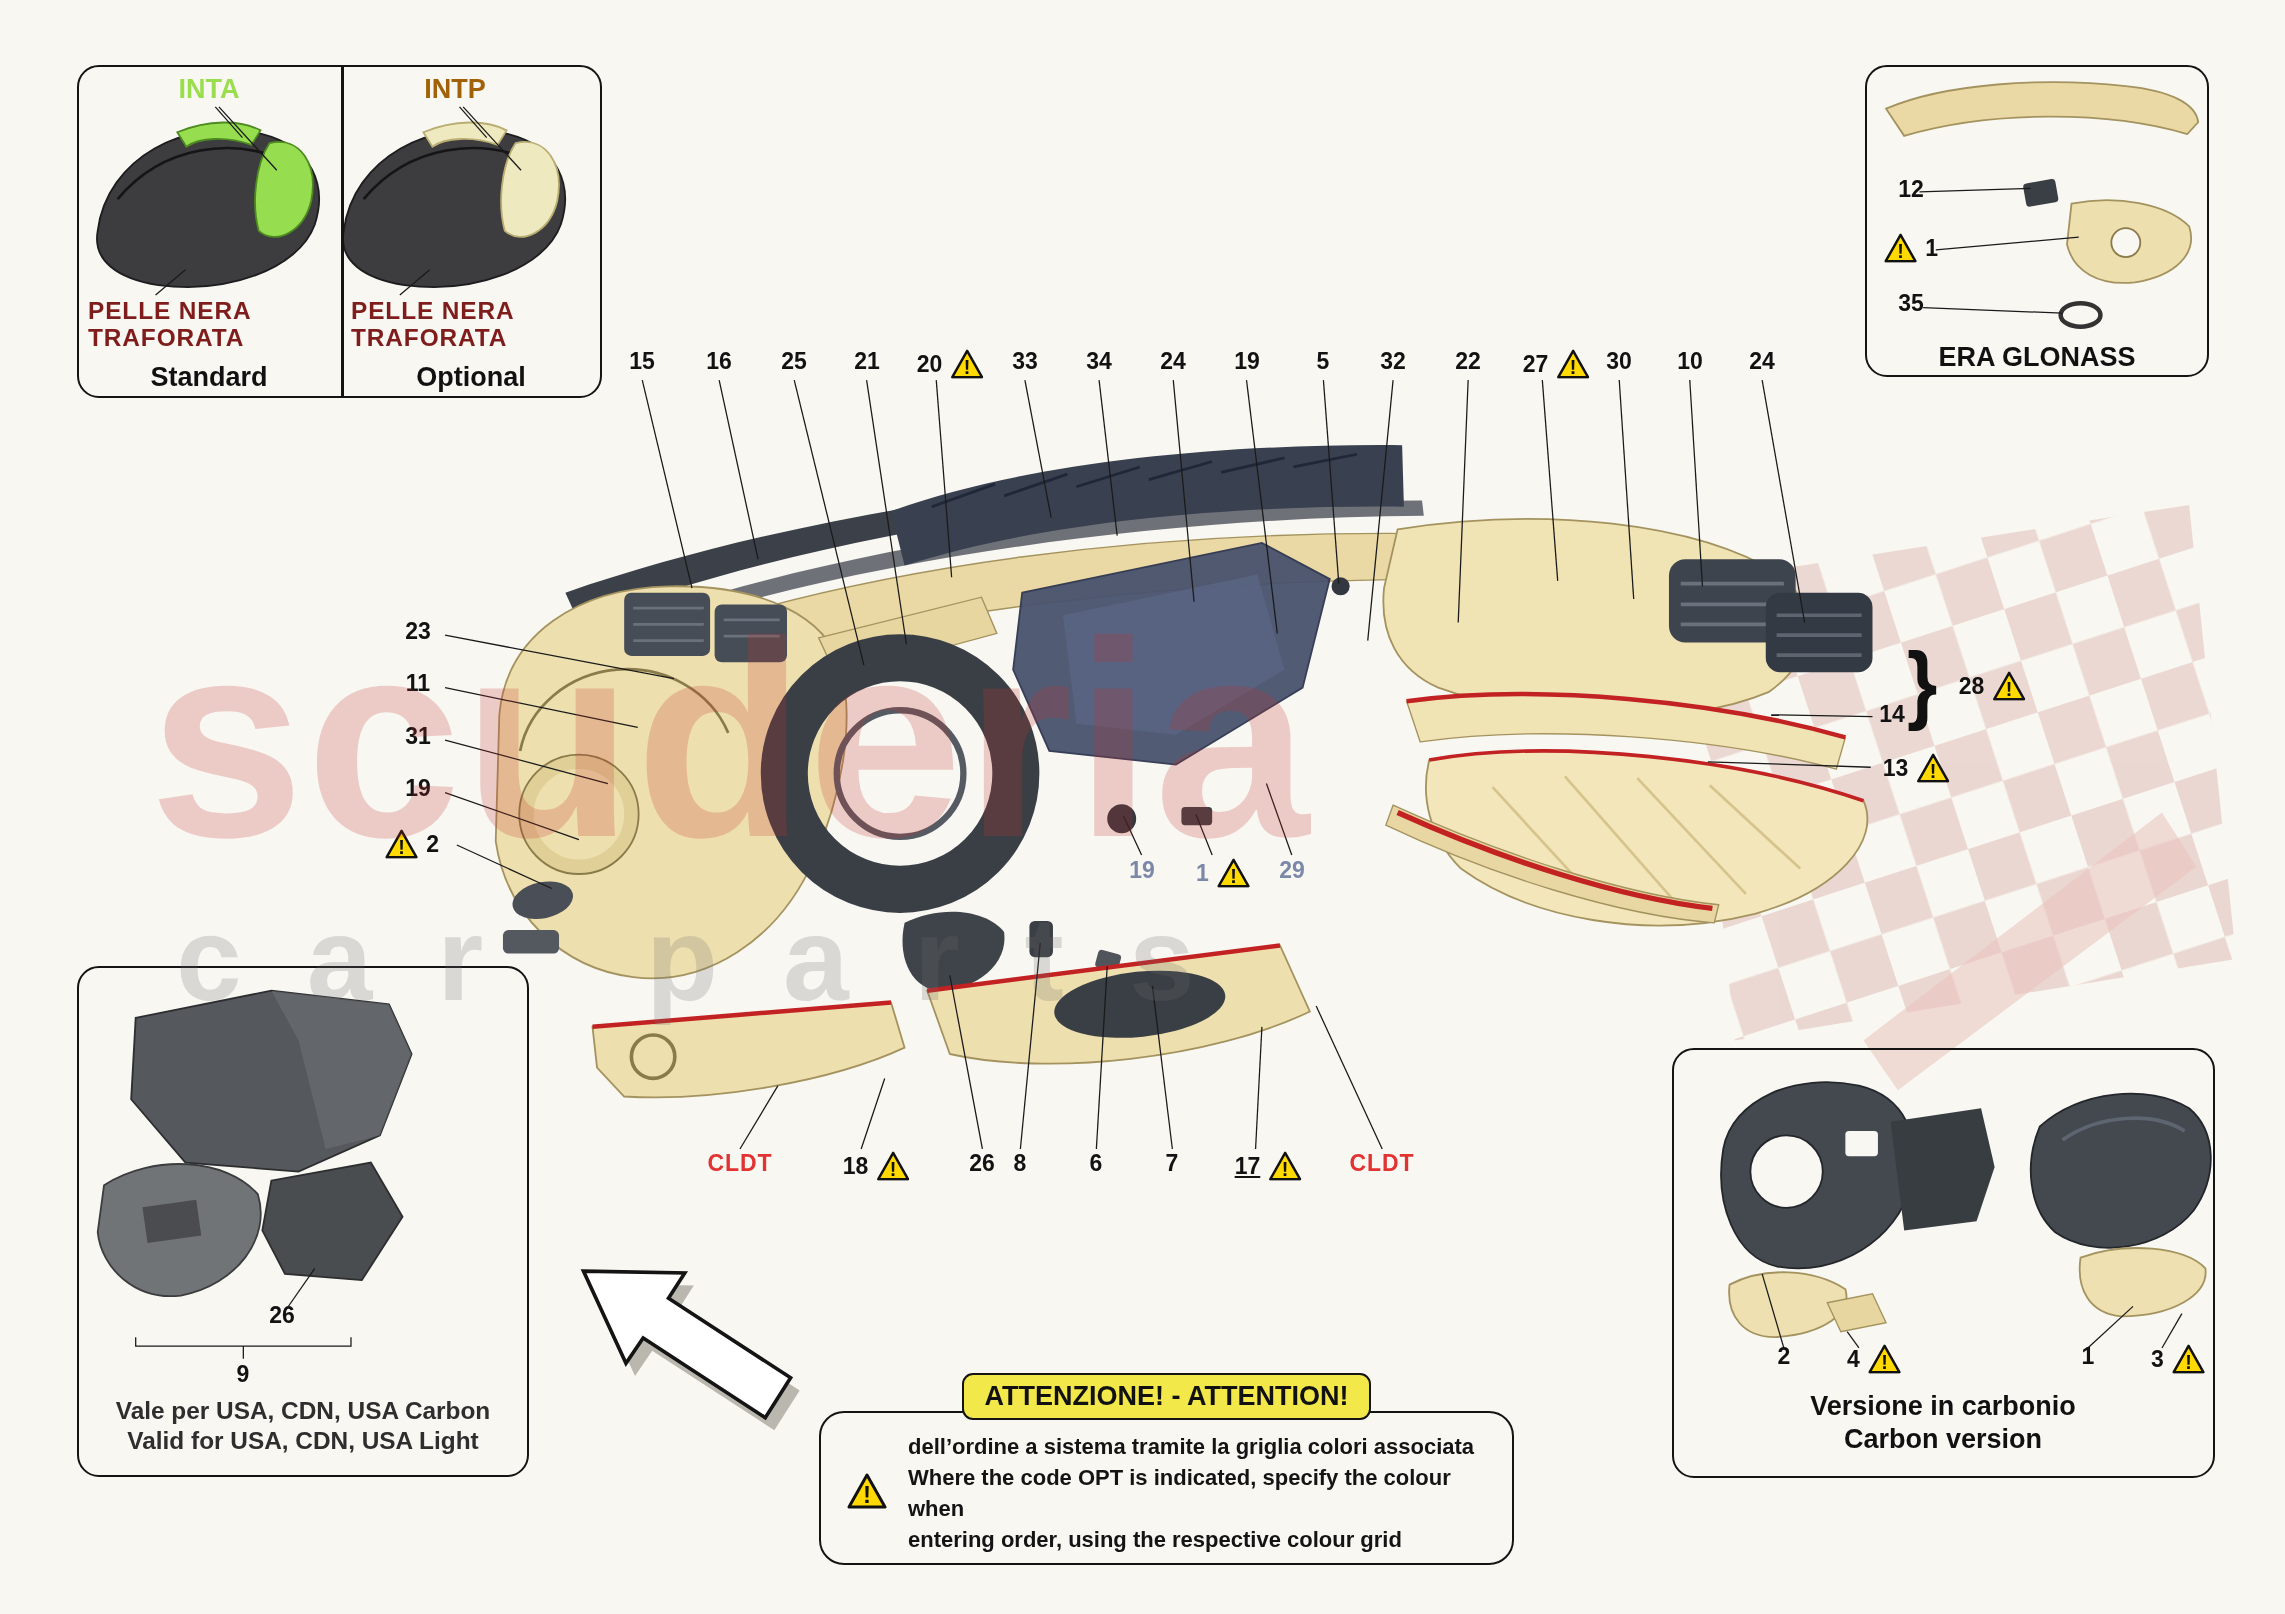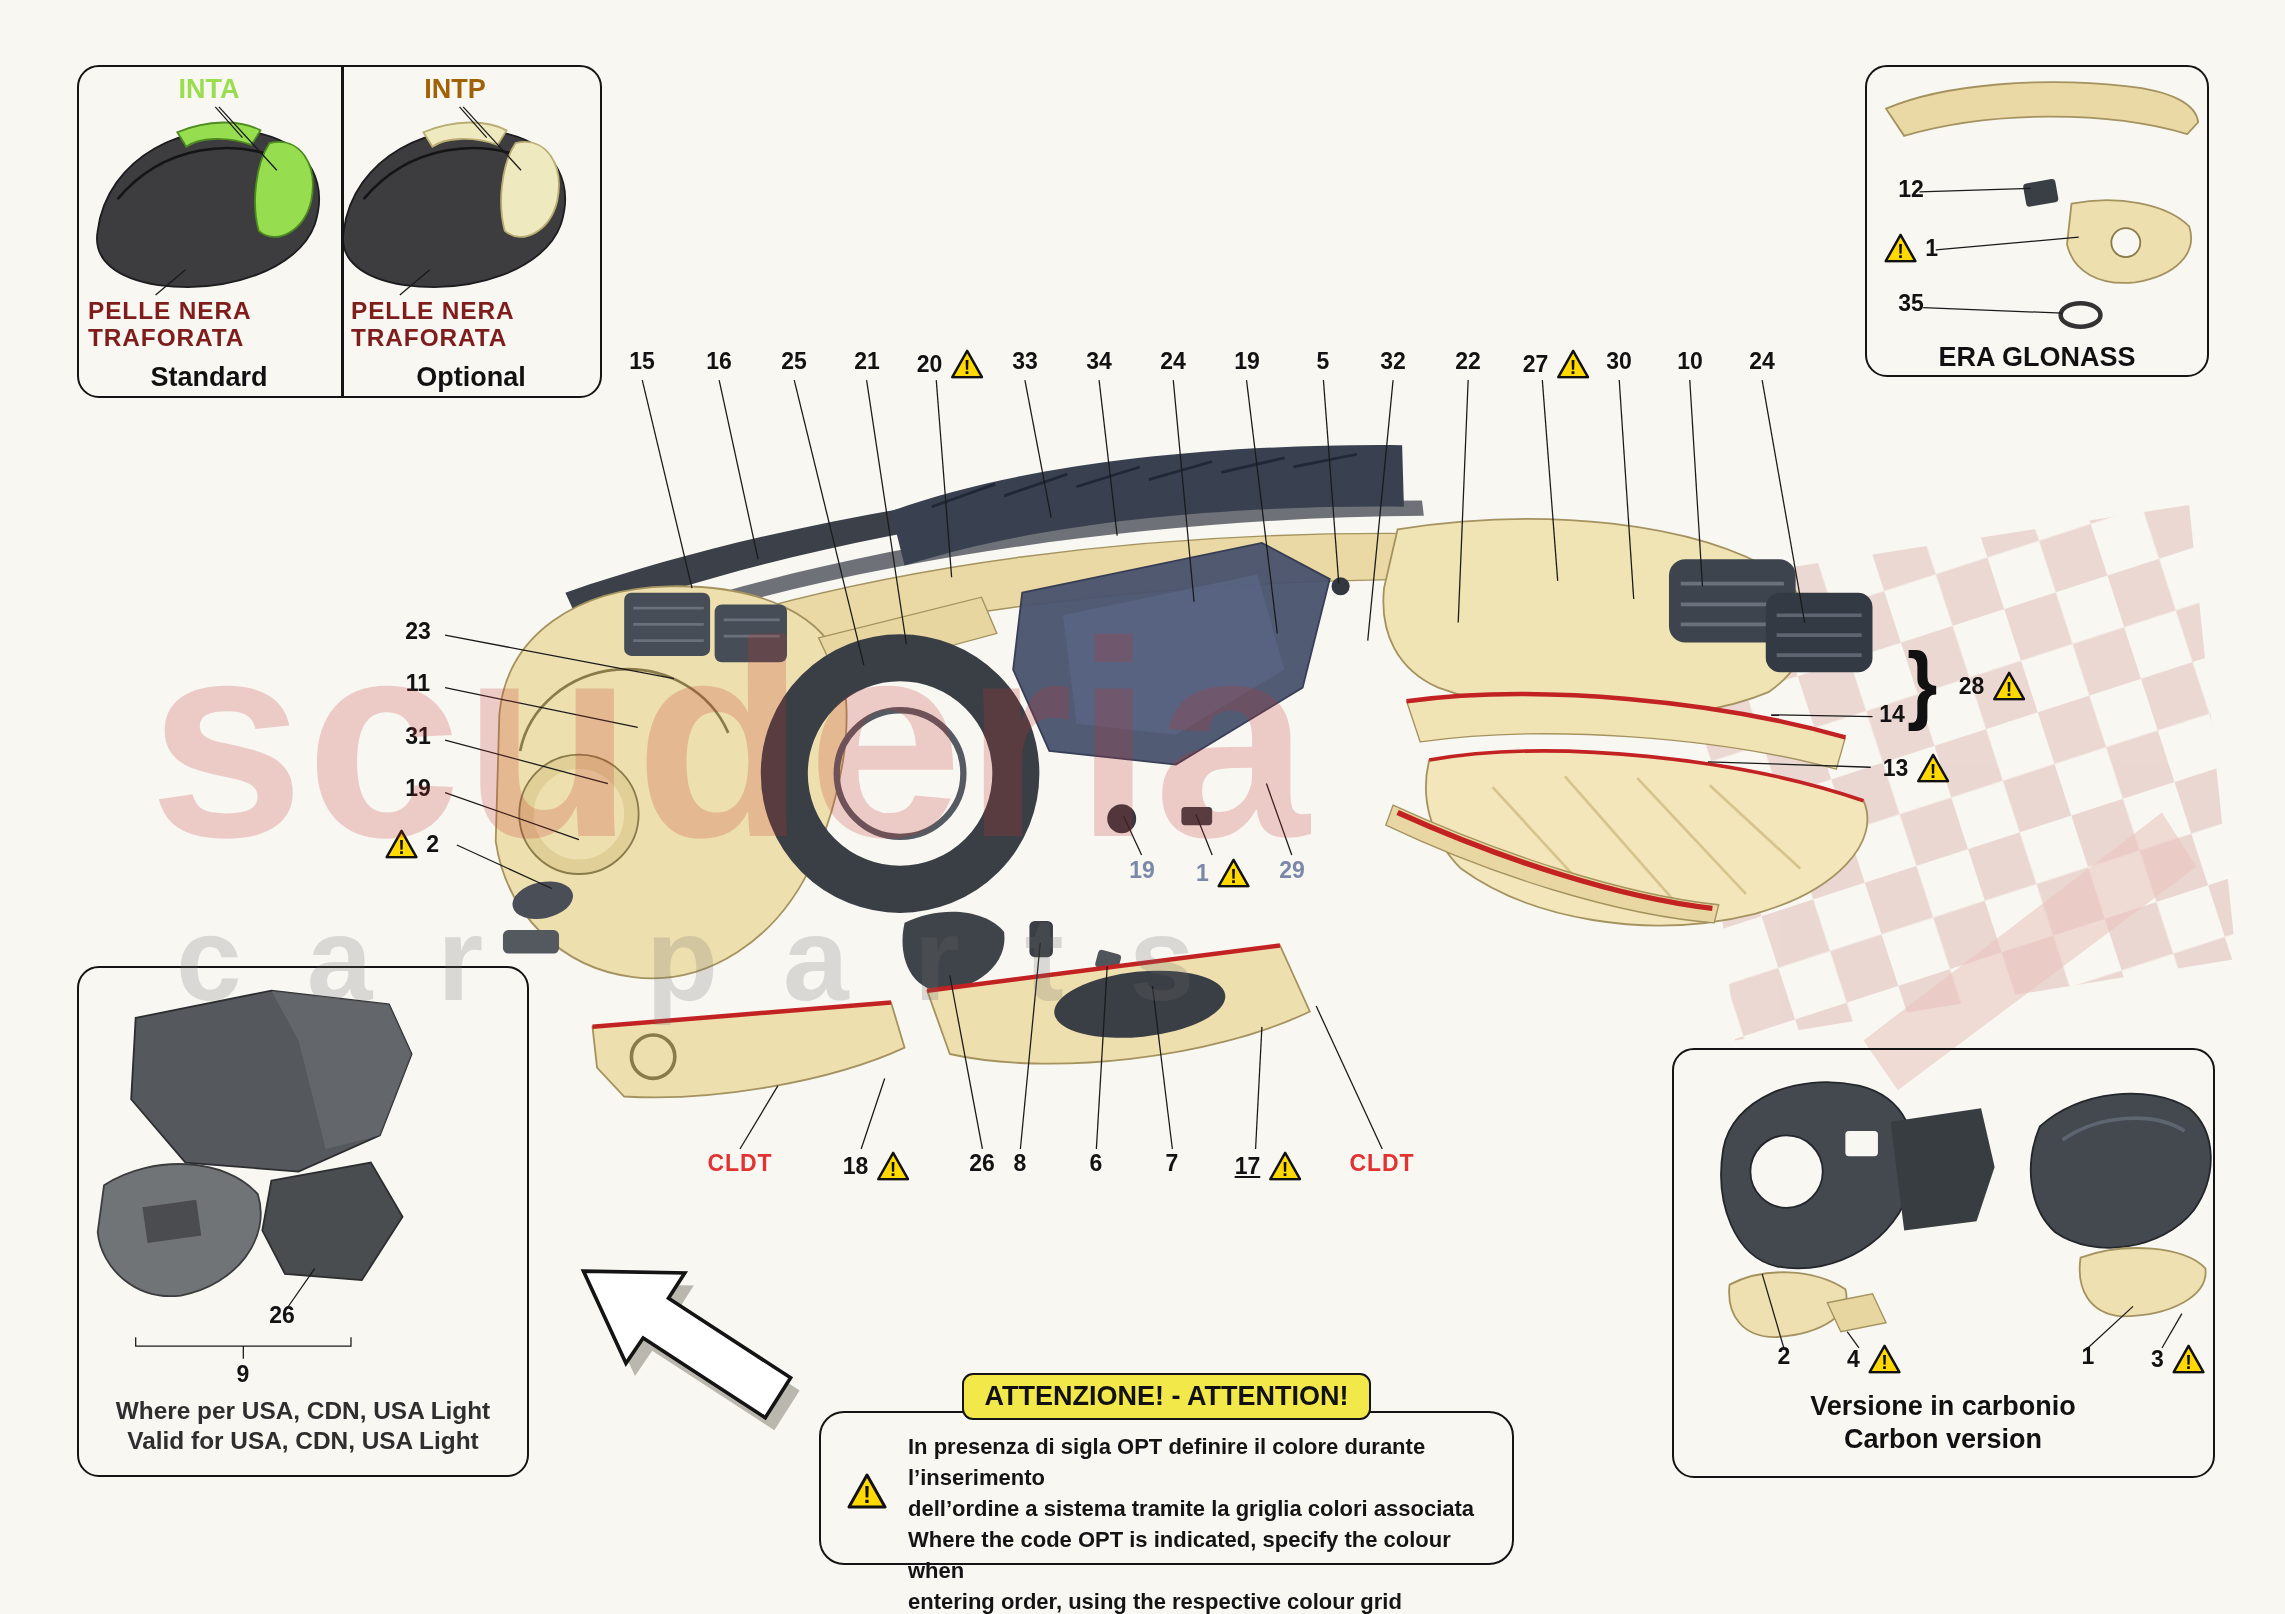--- a/index.html
+++ b/index.html
@@ -411,21 +411,21 @@
 <div class="co red" style="left:1382px; top:1151px;">
     <span>CLDT</span>
   </div>
 
 <div class="co" style="left:282px; top:1303px;">
     <span>26</span>
   </div>
 <div class="co" style="left:243px; top:1362px;">
     <span>9</span>
   </div>
-<div class="cap" style="left:303px; top:1397px;">Where per USA, CDN, USA Light</div>
+<div class="cap" style="left:303px; top:1397px;">Vale per USA, CDN, USA Carbon</div>
 <div class="cap" style="left:303px; top:1427px;">Valid for USA, CDN, USA Light</div>
 
 <div class="co" style="left:1784px; top:1344px;">
     <span>2</span>
   </div>
 <div class="co" style="left:1874px; top:1344px;">
     <span>4</span>
     <svg class="warn" viewBox="0 0 40 36">
       <use href="#warnTri"></use>
     </svg>
@@ -441,21 +441,20 @@
   </div>
 <div class="title" style="left:1943px; top:1391px;">Versione in carbonio</div>
 <div class="title" style="left:1943px; top:1424px;">Carbon version</div>
 
 <div class="attn-box"></div>
 <div class="attn-header">ATTENZIONE! - ATTENTION!</div>
 <svg class="attn-warn" viewBox="0 0 40 36">
     <use href="#warnTri"></use>
   </svg>
 <div class="attn-text">
-  <div>In presenza di sigla OPT definire il colore durante l’inserimento</div>
   <div>dell’ordine a sistema tramite la griglia colori associata</div>
   <div>Where the code OPT is indicated, specify the colour when</div>
   <div>entering order, using the respective colour grid</div>
 </div>
 
 <div class="wm wm-scuderia">scuderia</div>
 <div class="wm wm-carparts">car parts</div>
 
 
 </body></html>

